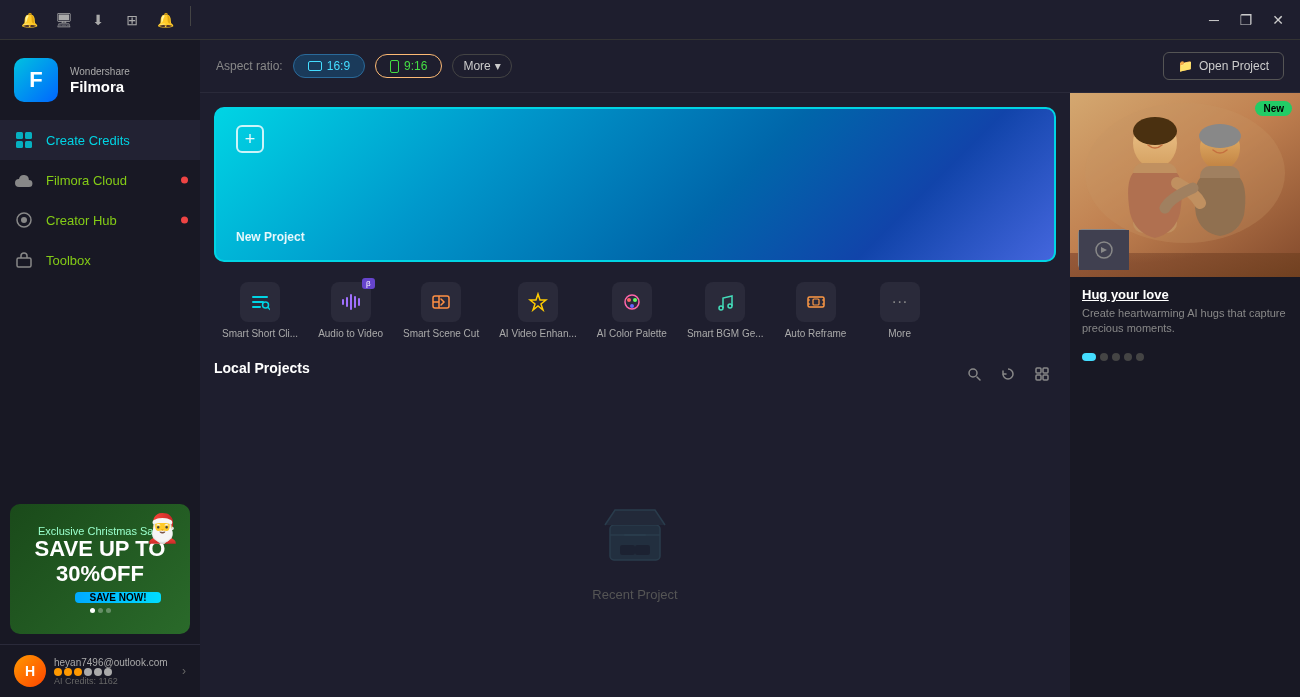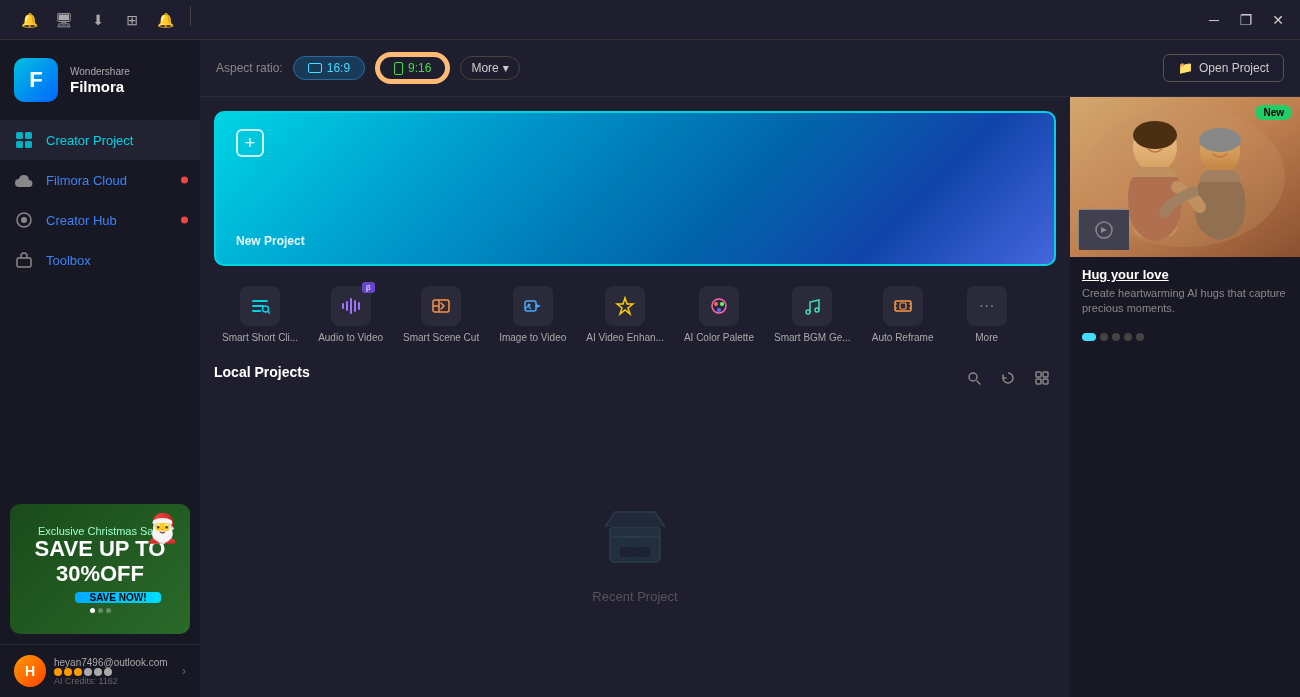--- a/index.html
+++ b/index.html
@@ -117,21 +117,21 @@
       flex-direction: column;
       flex: 1;
     }
     .nav-item {
       display: flex;
       align-items: center;
       padding: 10px 14px;
       gap: 12px;
       cursor: pointer;
       position: relative;
-      color: #3b82f6;
+      color: #84cc16;
       font-size: 13px;
     }
     .nav-item.active {
       background: #222233;
       color: #00d4e4;
     }
     .nav-item.active::left-bar {
       content: '';
     }
     .nav-icon {
@@ -293,21 +293,21 @@
       gap: 5px;
     }
     .aspect-btn.active-16 {
       background: #1a3a5a;
       color: #4df;
       border: 1px solid #2a6a9a;
     }
     .aspect-btn.active-9 {
       background: transparent;
       color: #4d4;
-      border: 5px solid #fdba74;
+      border: 1px solid #fdba74;
     }
     .aspect-icon-16 {
       width: 14px;
       height: 10px;
       border: 1.5px solid #4df;
       border-radius: 2px;
     }
     .aspect-icon-9 {
       width: 9px;
       height: 13px;
@@ -508,21 +508,21 @@
       display: flex;
       flex-direction: column;
       overflow: hidden;
     }
     .featured-card {
       position: relative;
       flex-shrink: 0;
     }
     .featured-image {
       width: 100%;
-      height: 160px;
+      height: 184px;
       background: linear-gradient(135deg, #c8a070 0%, #e8c090 40%, #b06040 60%, #805030 100%);
       display: flex;
       align-items: center;
       justify-content: center;
       overflow: hidden;
       position: relative;
     }
     .featured-image-content {
       width: 100%;
       height: 100%;
@@ -617,21 +617,21 @@
     <nav class="sidebar-nav">
       <div class="nav-item active">
         <span class="nav-icon">
           <svg width="18" height="18" viewBox="0 0 18 18" fill="none">
             <rect x="1" y="1" width="7" height="7" rx="1.5" fill="#00d4e4" opacity="0.8"></rect>
             <rect x="10" y="1" width="7" height="7" rx="1.5" fill="#00d4e4" opacity="0.8"></rect>
             <rect x="1" y="10" width="7" height="7" rx="1.5" fill="#00d4e4" opacity="0.8"></rect>
             <rect x="10" y="10" width="7" height="7" rx="1.5" fill="#00d4e4" opacity="0.8"></rect>
           </svg>
         </span>
-        <span>Creator Project</span>
+        <span>Create Credits</span>
       </div>
 
       <div class="nav-item">
         <span class="nav-icon">
           <svg width="18" height="14" viewBox="0 0 18 14" fill="none">
             <path d="M14 14H4a4 4 0 010-8 5 5 0 019.9 1A3 3 0 0114 14z" fill="#888"></path>
           </svg>
         </span>
         <span>Filmora Cloud</span>
         <span class="nav-dot"></span>
@@ -754,33 +754,20 @@
                 <svg width="20" height="20" viewBox="0 0 20 20" fill="none">
                   <rect x="2" y="4" width="16" height="12" rx="2" stroke="#ff9044" stroke-width="1.5" fill="none"></rect>
                   <path d="M8 4v12M2 10h6" stroke="#ff9044" stroke-width="1.5"></path>
                   <path d="M10 7l3 3-3 3" stroke="#ff9044" stroke-width="1.5" stroke-linecap="round"></path>
                 </svg>
               </div>
             </div>
             <span class="ai-tool-label">Smart Scene Cut</span>
           </div>
 
-          <div class="ai-tool">
-            <div class="ai-tool-icon-wrapper">
-              <div class="ai-tool-icon">
-                <svg width="20" height="20" viewBox="0 0 20 20" fill="none">
-                  <rect x="2" y="5" width="11" height="10" rx="2" stroke="#44aaff" stroke-width="1.5" fill="none"></rect>
-                  <path d="M13 8l5 2-5 2V8z" fill="#44aaff"></path>
-                  <circle cx="6" cy="9" r="1.5" fill="#44aaff"></circle>
-                  <path d="M2 13l3-3 3 3" stroke="#44aaff" stroke-width="1.2" fill="none"></path>
-                </svg>
-              </div>
-            </div>
-            <span class="ai-tool-label">Image to Video</span>
-          </div>
 
           <div class="ai-tool">
             <div class="ai-tool-icon-wrapper">
               <div class="ai-tool-icon">
                 <svg width="20" height="20" viewBox="0 0 20 20" fill="none">
                   <path d="M10 2l2 6h6l-5 4 2 6-5-4-5 4 2-6-5-4h6z" fill="none" stroke="#ffcc00" stroke-width="1.5"></path>
                 </svg>
               </div>
             </div>
             <span class="ai-tool-label">AI Video Enhan...</span>

